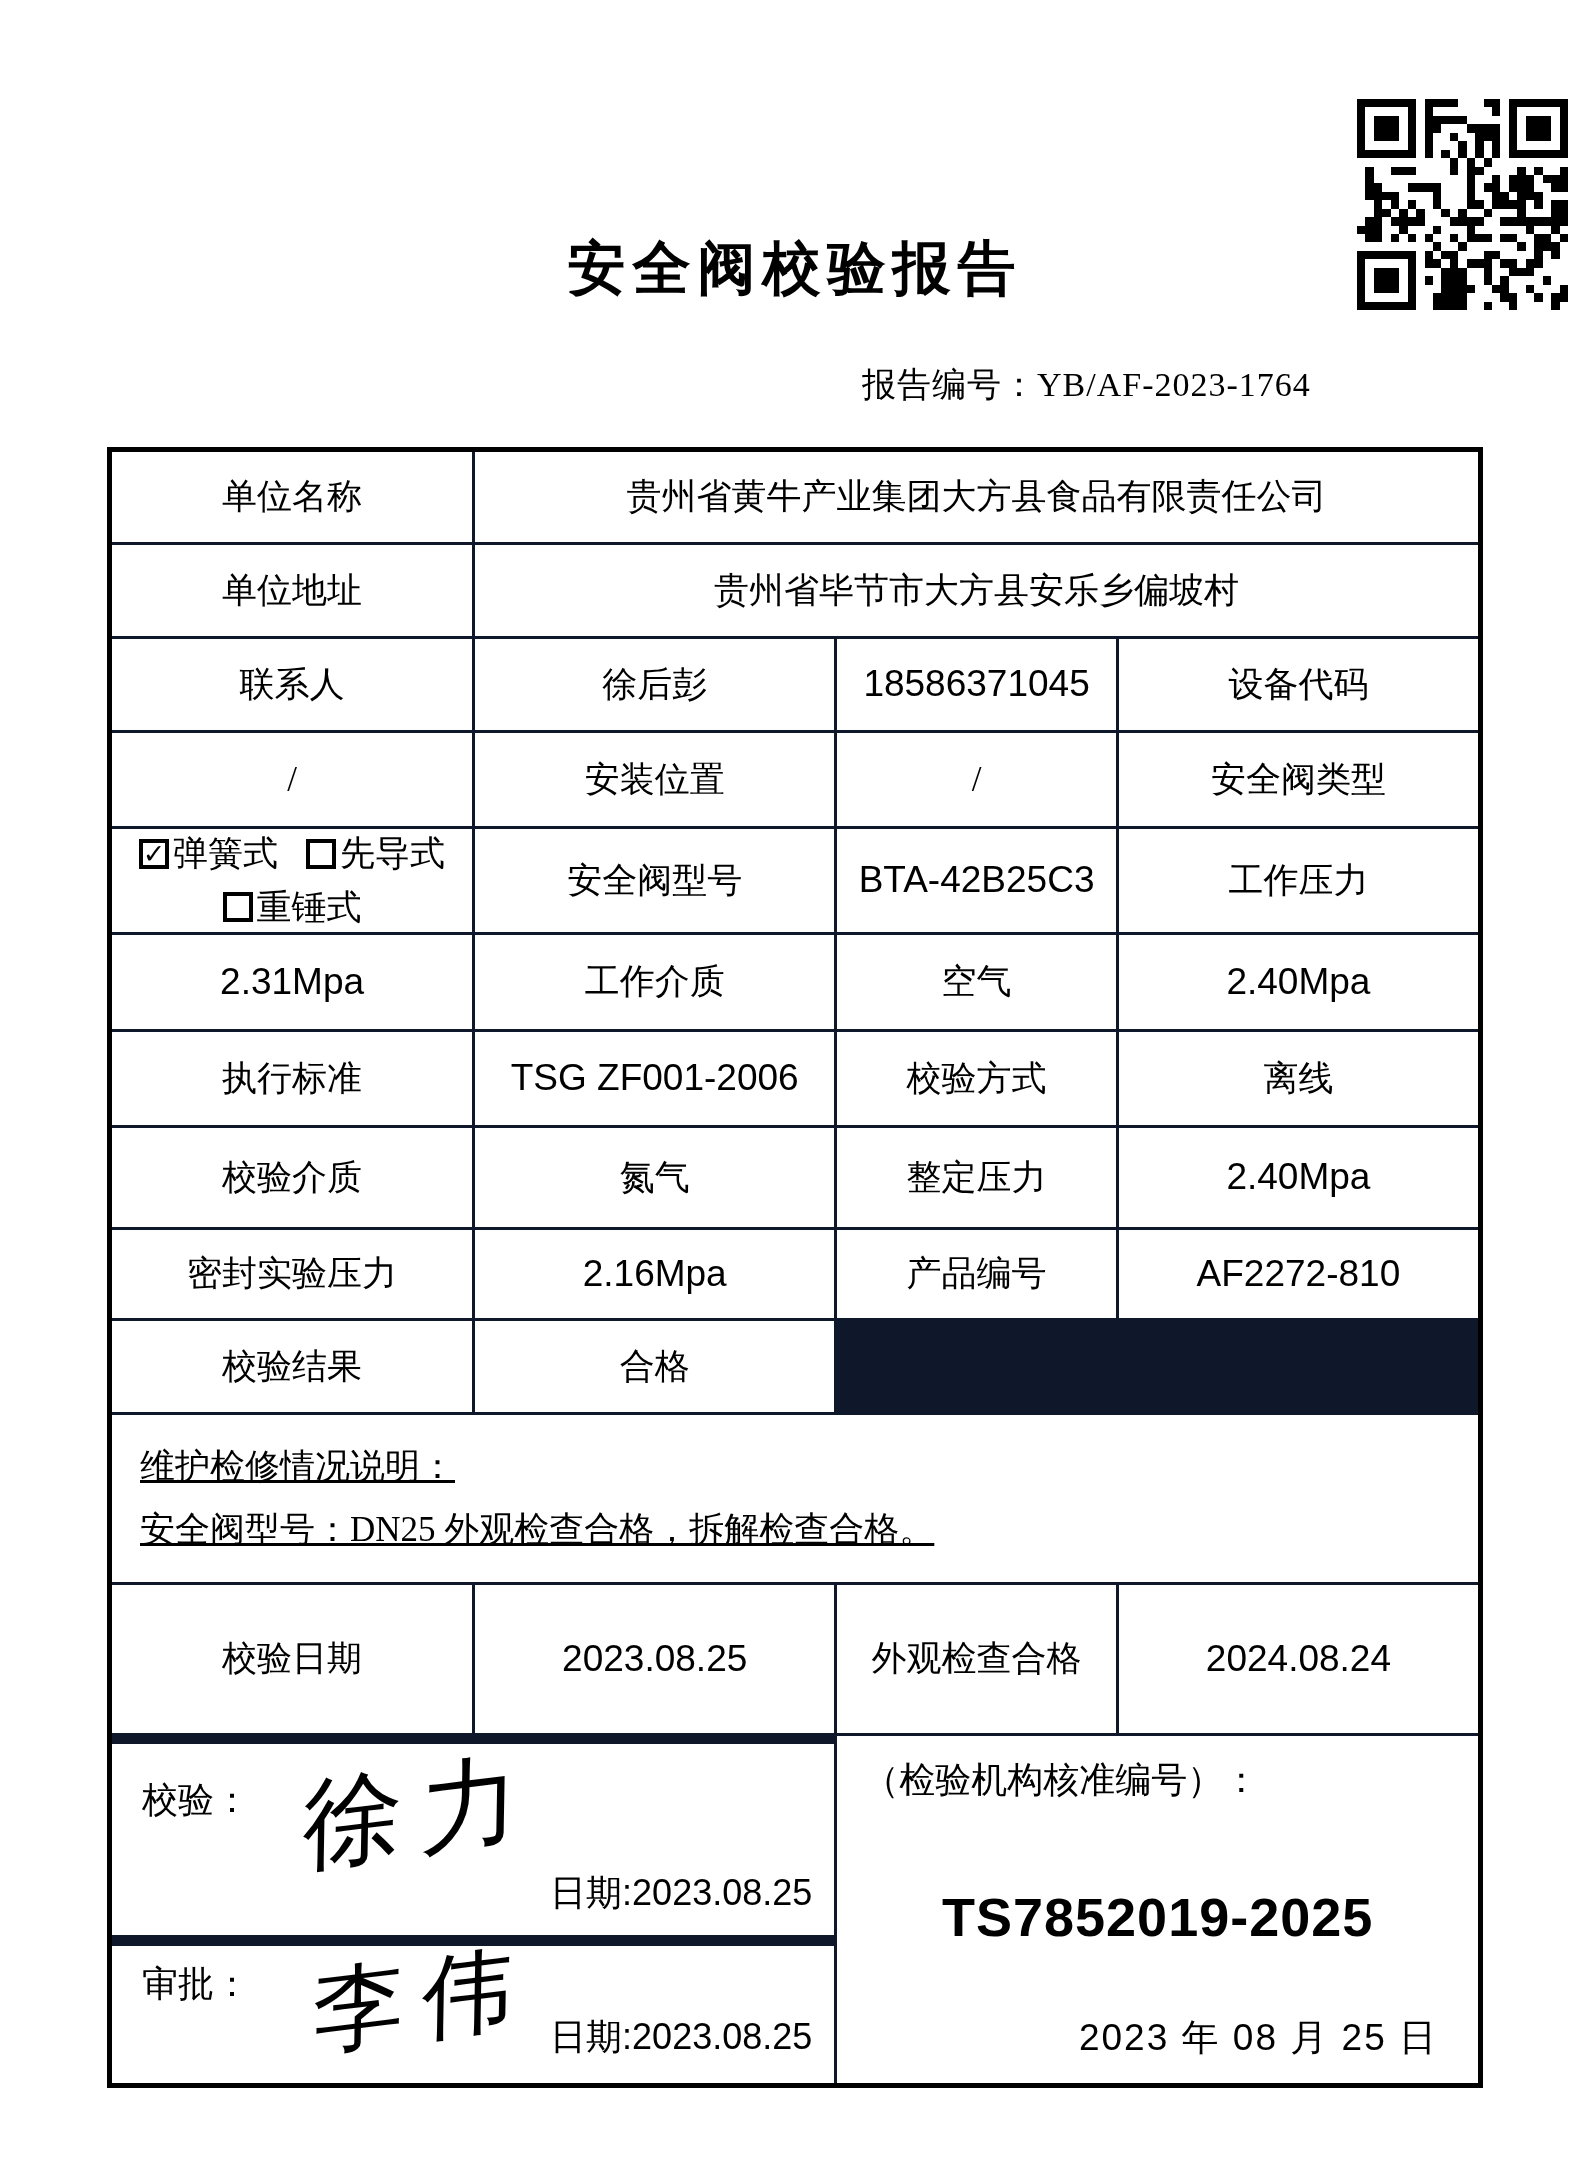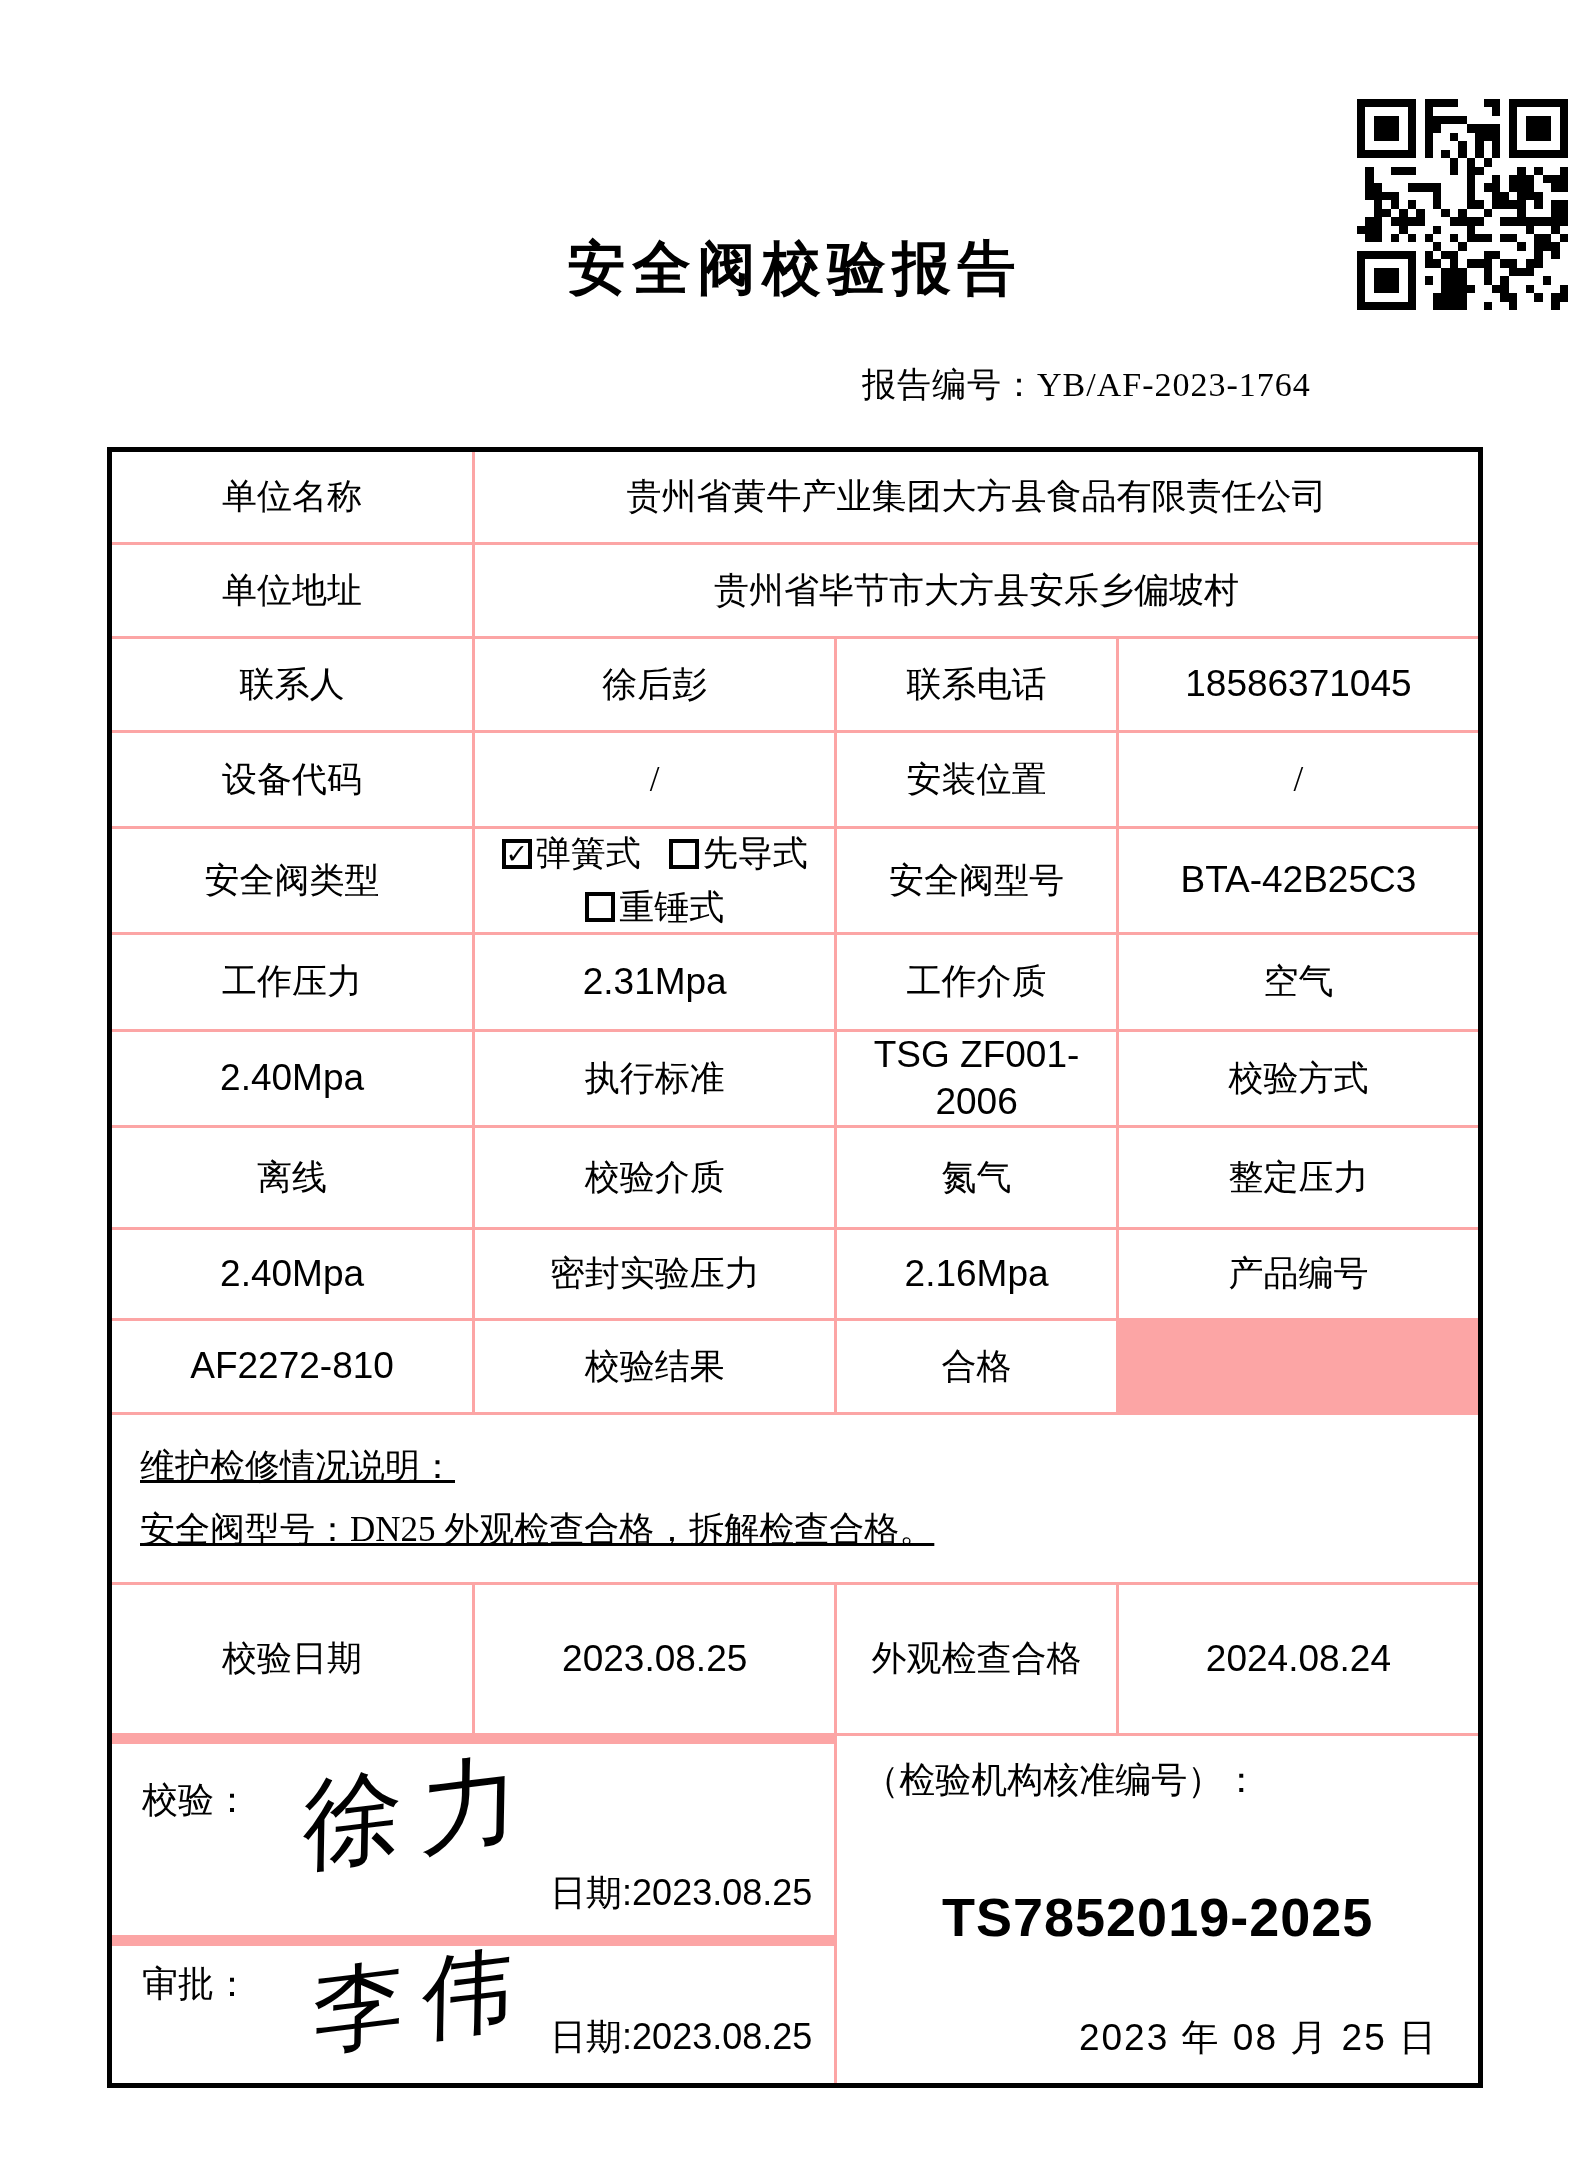--- a/index.html
+++ b/index.html
@@ -19,21 +19,21 @@
   }
   .report-no{
     position:absolute;left:862px;top:362px;
     font-size:34px;letter-spacing:1px;
     font-family:"Liberation Serif", serif;
   }
   
   .tbl{
     position:absolute;left:107px;top:447px;width:1376px;
     box-sizing:border-box;
-    background:#fca5a5;border:5px solid #000;
+    background:#0f172a;border:5px solid #000;
     display:grid;
     grid-template-columns:362fr 361fr 280fr 361fr;
     grid-template-rows:90px 91px 91px 93px 103px 94px 93px 99px 88px 91px 167px 148px 199px 145px;
     gap:3px;
   }
   .cell{
     background:#fff;
     display:flex;align-items:center;justify-content:center;
     font-size:35px;
     text-align:center;
@@ -409,21 +409,20 @@
   <div class="tbl">
 
     <div class="cell">单位名称</div>
     <div class="cell span3">贵州省黄牛产业集团大方县食品有限责任公司</div>
 
     <div class="cell">单位地址</div>
     <div class="cell span3">贵州省毕节市大方县安乐乡偏坡村</div>
 
     <div class="cell">联系人</div>
     <div class="cell">徐后彭</div>
-    <div class="cell">联系电话</div>
     <div class="cell num">18586371045</div>
 
     <div class="cell">设备代码</div>
     <div class="cell">/</div>
     <div class="cell">安装位置</div>
     <div class="cell">/</div>
 
     <div class="cell">安全阀类型</div>
     <div class="cell cb-cell">
       <div class="cb-line">

